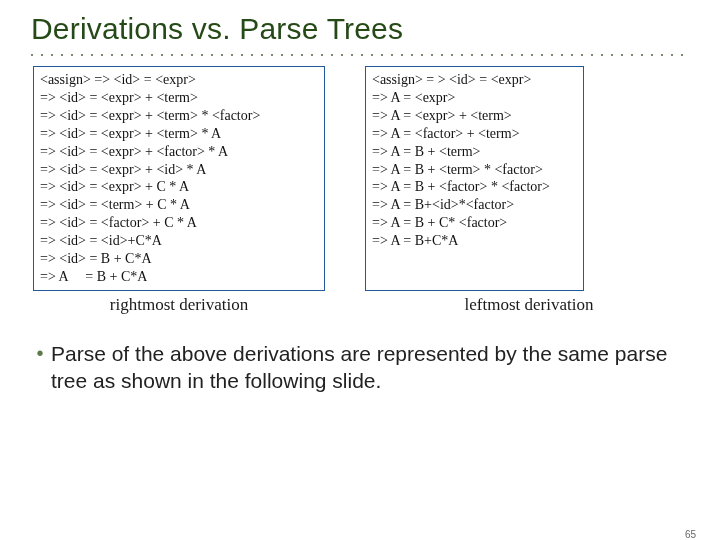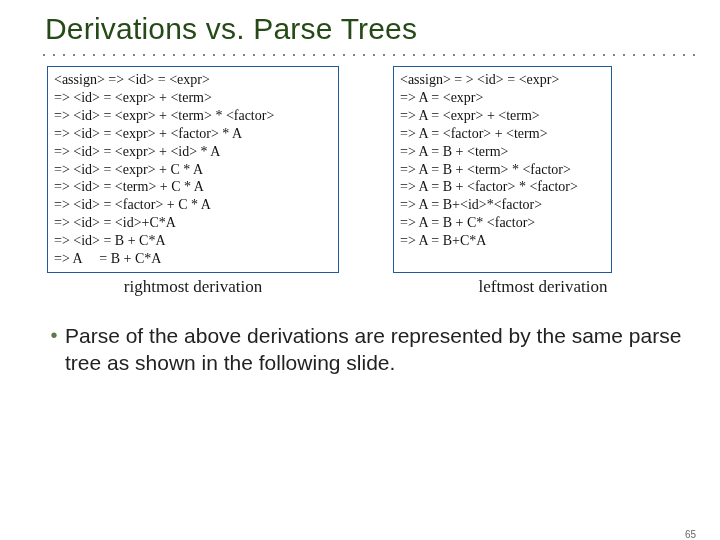--- a/index.html
+++ b/index.html
@@ -10,42 +10,42 @@
     background: #ffffff;
     font-family: "Lucida Sans", "Lucida Sans Unicode", "Trebuchet MS", Verdana, sans-serif;
     color: #1a1a1a;
     overflow: hidden;
   }
   .slide {
     position: relative;
     width: 720px;
     height: 540px;
     box-sizing: border-box;
-    padding: 10px 28px 0 39px;
+    padding: 10px 28px 0 25px;
   }
   .title {
     font-size: 30px;
     font-weight: 400;
     color: #254a17;
     margin: 2px 0 6px 6px;
     letter-spacing: 0.2px;
   }
   .divider {
     width: 664px;
     height: 6px;
     margin: 0 auto 8px auto;
     background-image: radial-gradient(circle, #7a8a70 1px, rgba(0,0,0,0) 1.3px);
     background-size: 10px 6px;
     background-repeat: repeat-x;
     background-position: left center;
   }
   .columns {
     display: flex;
     flex-direction: row;
-    gap: 54px;
+    gap: 40px;
     margin: 6px 8px 0 8px;
   }
   .deriv-box {
     border: 1px solid #215a9a;
     padding: 4px 6px 4px 6px;
     box-sizing: border-box;
   }
   .deriv-box.left  { width: 292px; }
   .deriv-box.right { width: 219px; }
   .deriv-line {
@@ -103,20 +103,21 @@
 
   <div class="title">Derivations vs. Parse Trees</div>
 
   <div class="divider"></div>
 
   <div class="columns">
     <div class="deriv-box left" id="left-box">
         <div class="deriv-line">&lt;assign&gt; =&gt; &lt;id&gt; = &lt;expr&gt;</div>
         <div class="deriv-line">=&gt; &lt;id&gt; = &lt;expr&gt; + &lt;term&gt;</div>
         <div class="deriv-line">=&gt; &lt;id&gt; = &lt;expr&gt; + &lt;term&gt; * &lt;factor&gt;</div>
+        <div class="deriv-line">=&gt; &lt;id&gt; = &lt;expr&gt; + &lt;term&gt; * A</div>
         <div class="deriv-line">=&gt; &lt;id&gt; = &lt;expr&gt; + &lt;factor&gt; * A</div>
         <div class="deriv-line">=&gt; &lt;id&gt; = &lt;expr&gt; + &lt;id&gt; * A</div>
         <div class="deriv-line">=&gt; &lt;id&gt; = &lt;expr&gt; + C * A</div>
         <div class="deriv-line">=&gt; &lt;id&gt; = &lt;term&gt; + C * A</div>
         <div class="deriv-line">=&gt; &lt;id&gt; = &lt;factor&gt; + C * A</div>
         <div class="deriv-line">=&gt; &lt;id&gt; = &lt;id&gt;+C*A</div>
         <div class="deriv-line">=&gt; &lt;id&gt; = B + C*A</div>
         <div class="deriv-line">=&gt; A     = B + C*A</div>
       </div>
 

